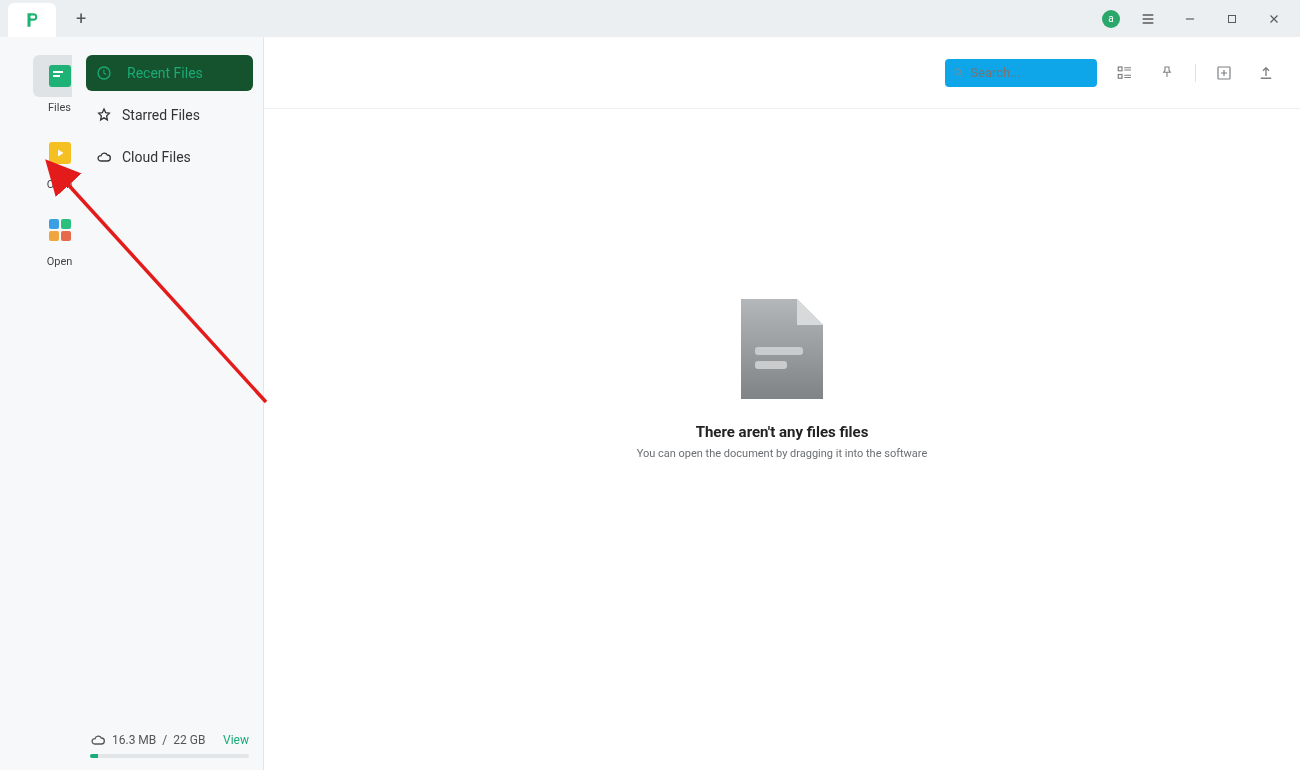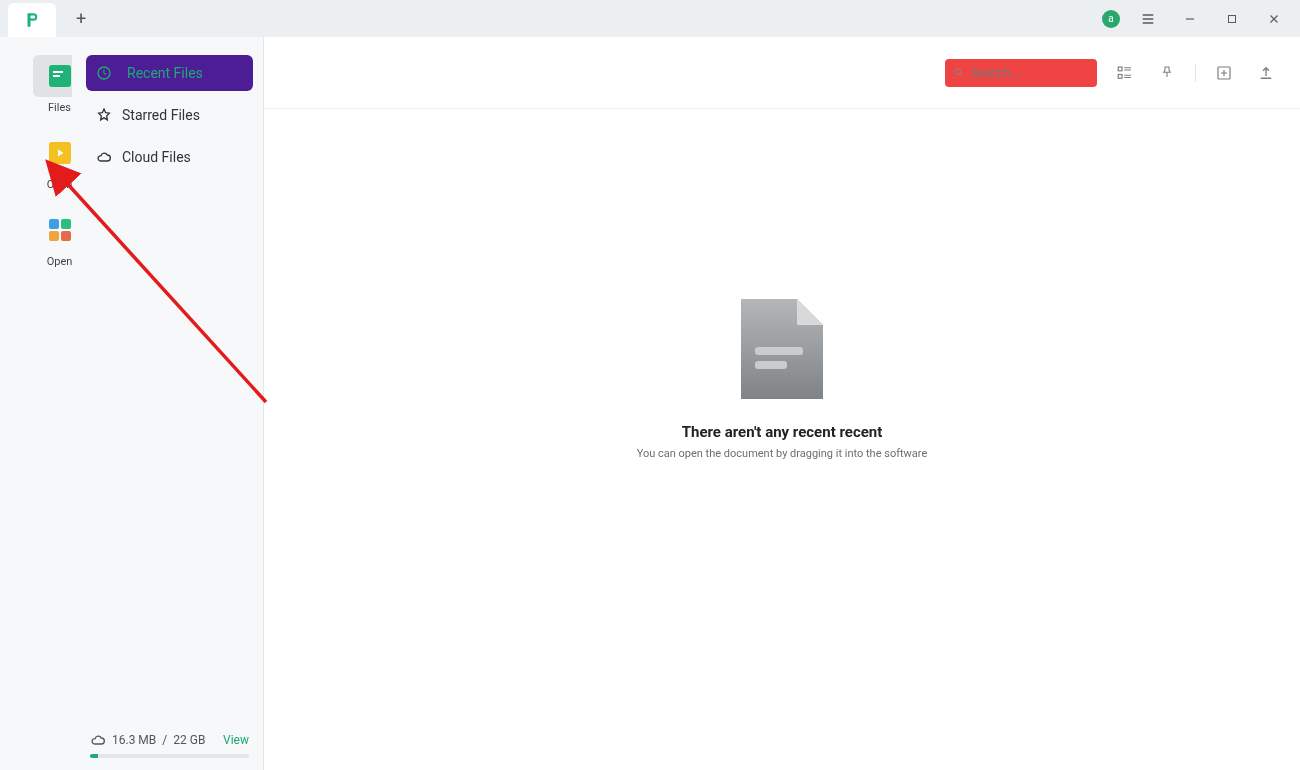--- a/index.html
+++ b/index.html
@@ -48,41 +48,41 @@
     width: 192px; background: #f6f8fa; padding: 18px 10px 10px 14px;
     border-right: 1px solid #e3e6e8;
     display:flex; flex-direction:column;
   }
   .side-list { flex: 1; }
   .side-item {
     display:flex; align-items:center; gap:10px;
     height: 36px; padding: 0 10px; border-radius: 6px;
     font-size: 14px; color: #333; cursor:pointer;
   }
-  .side-item.active { background:#4c1d95; color:#1aab76;gap:15px; }
+  .side-item.active { background:#14532d; color:#1aab76;gap:15px; }
   .side-item svg { width: 16px; height: 16px; }
   .side-item.active svg { color:#1aab76; }
   .side-item:not(.active) { margin-top: 6px; }
 
   .storage-bar {
     padding: 6px 4px 12px 4px; font-size: 12px; color:#555;
     display:flex; align-items:center; gap:6px; position:relative;
   }
   .storage-bar .view-link { color:#1aab76; margin-left:auto; cursor:pointer; }
   .progress { position:absolute; left:4px; right:4px; bottom:2px; height:4px; background:#e3e6e8; border-radius:3px; overflow:hidden;}
   .progress .fill { height:100%; background:#1aab76; width:5%; }
 
   
   .main { flex:1; background:#fff; display:flex; flex-direction:column; }
   .toolbar {
     height: 72px; display:flex; align-items:center; justify-content:flex-end;
     padding: 0 20px; border-bottom: 1px solid #eef0f1; gap: 14px;
   }
   .search {
-    width: 152px; height: 28px; background:#ef4444; border-radius:4px;
+    width: 152px; height: 28px; background:#0ea5e9; border-radius:4px;
     display:flex; align-items:center; gap:6px; padding:0 8px; color:#888; font-size:13px;
   }
   .search input { border:none; background:transparent; outline:none; font-size:13px; width:100%; color:#333; }
   .toolbar .tico { color:#7d7f82; }
   .tool-sep { width:1px; height:18px; background:#e0e3e5; }
 
   .empty {
     flex:1; display:flex; flex-direction:column; align-items:center; justify-content:center;
     position:relative; padding-bottom: 120px;
   }
@@ -258,21 +258,21 @@
     </div>
 
     <div class="empty">
       <div class="doc-icon">
         <div class="doc-body"></div>
         <div class="doc-fold2"></div>
         <div class="doc-fold"></div>
         <div class="doc-line l1"></div>
         <div class="doc-line l2"></div>
       </div>
-      <div class="empty-title">There aren't any recent recent</div>
+      <div class="empty-title">There aren't any files files</div>
       <div class="empty-sub">You can open the document by dragging it into the software</div>
     </div>
   </div>
 
   <div class="arrow-layer">
     <svg width="1300" height="770">
       <defs>
         <marker id="ah" markerWidth="12" markerHeight="12" refX="2" refY="5" orient="auto">
           <path d="M0,0 L10,5 L0,10 z" fill="#e31b1b"></path>
         </marker>

